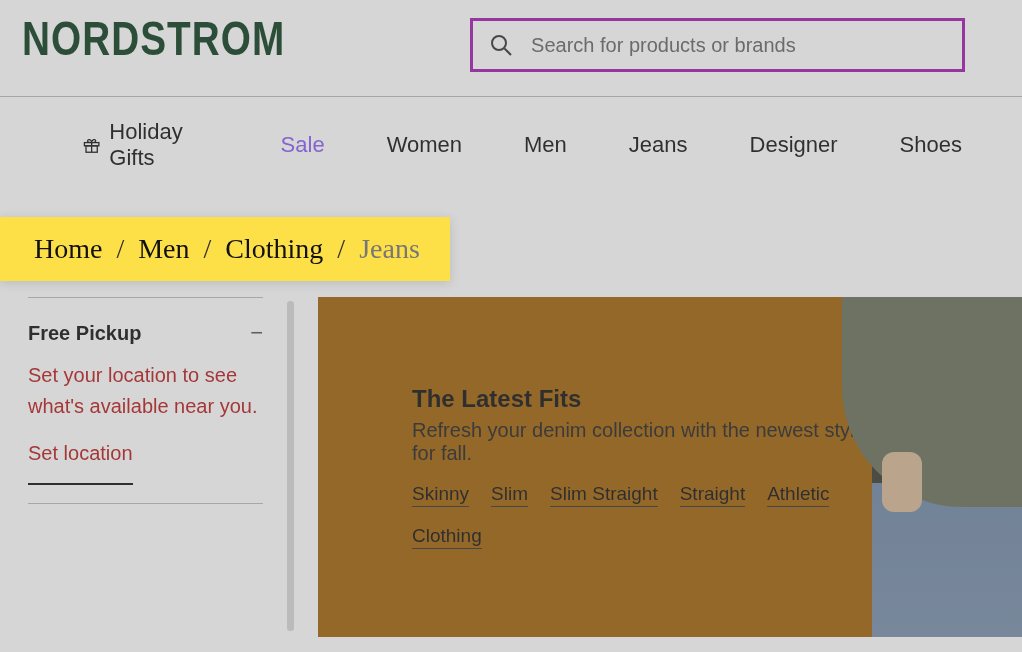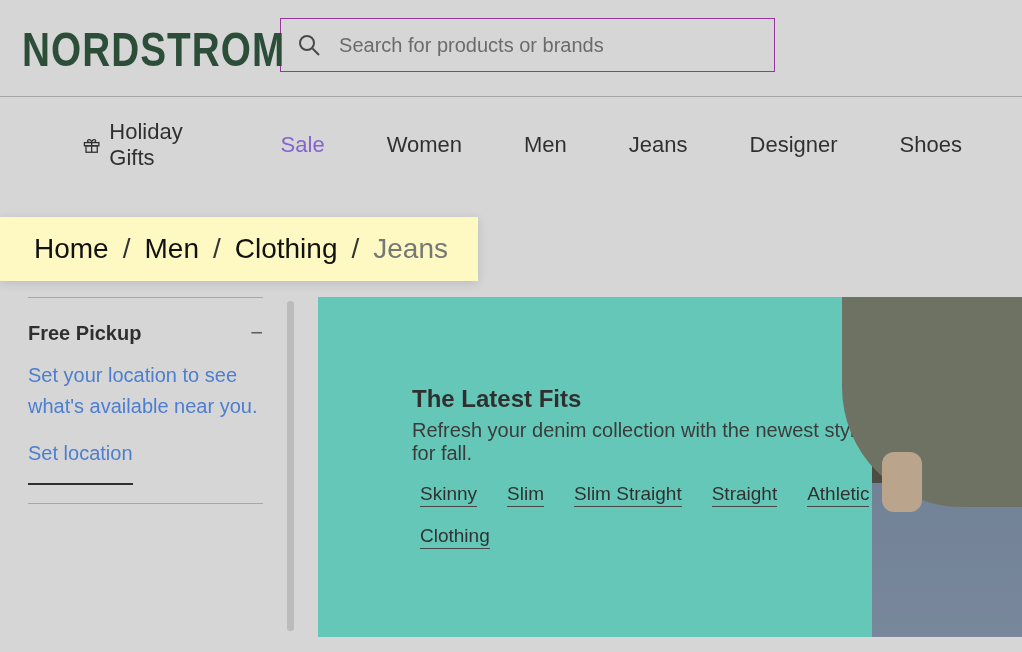--- a/index.html
+++ b/index.html
@@ -14,37 +14,38 @@
     
     .overlay {
       position: absolute;
       inset: 0;
       background: rgba(120,120,120,0.30);
       pointer-events: none;
       z-index: 50;
     }
     .header {
       display: flex;
-      align-items: flex-end;
+      align-items: flex-start;
       padding: 18px 18px 18px 22px;
+      gap: 190px;
     }
     .logo {
       font-size: 38px;
       font-weight: 900;
       letter-spacing: 1px;
       color: #0c3d1f;
       font-family: Arial Black, Arial, sans-serif;
       transform: scaleY(1.25) scaleX(1.02);
       transform-origin: left center;
     }
     .search-box {
       flex: 1;
       max-width: 495px;
       height: 54px;
-      border: 1px solid #a21caf;
+      border: 3px solid #a21caf;
       display: flex;
       align-items: center;
       padding: 16px 16px;
       gap: 18px;
     }
     .search-icon-svg { width: 24px; height: 24px; stroke: #333; fill: none; stroke-width: 2; }
     .search-input {
       border: none;
       outline: none;
       font-size: 20px;
@@ -67,25 +68,26 @@
       cursor: pointer;
       display: flex;
       align-items: center;
       gap: 8px;
     }
     .nav-item.sale { color: #8b5cf6; }
     .gift-icon-svg { width: 22px; height: 22px; stroke: #111; fill: none; stroke-width: 1.6; }
     .breadcrumb-highlight {
       position: relative;
       z-index: 100;
-      background: #fef9c3;
+      background: #fde047;
       display: inline-block;
       padding: 16px 30px 16px 34px;
       margin-top: 24px;
       box-shadow: 0 2px 10px rgba(0,0,0,0.12);
+      font-family: Liberation Serif, serif;
     }
     .breadcrumb {
       font-size: 28px;
       display: flex;
       align-items: center;
       gap: 14px;
       color: #111;
     }
     .bc-sep { color: #333; }
     .bc-item { cursor: pointer; }
@@ -103,21 +105,21 @@
       justify-content: space-between;
       align-items: center;
       padding: 22px 0 14px 0;
       font-size: 20px;
       font-weight: 700;
       color: #111;
     }
     .filter-toggle { font-size: 22px; color: #555; cursor: pointer; font-weight: 400; }
     .filter-body {
       font-size: 20px;
-      color: #3b82f6;
+      color: #b91c1c;
       line-height: 1.55;
       padding-bottom: 18px;
     }
     .set-location {
       display: inline-block;
       margin-top: 16px;
       font-size: 20px;
       border-bottom: 2px solid #111;
       padding-bottom: 14px;
       cursor: pointer;
@@ -126,31 +128,31 @@
       width: 7px;
       background: #d9d9d9;
       border-radius: 3px;
       height: 330px;
       margin-top: 4px;
     }
     .main {
       flex: 1;
       position: relative;
       height: 340px;
-      background: #5eead4;
+      background: #a16207;
       display: flex;
       align-items: center;
       padding-left: 94px;
       overflow: hidden;
     }
     .main-copy { max-width: 480px; }
     .main-title { font-size: 24px; font-weight: 700; color: #111; margin-bottom: 6px; }
     .main-sub { font-size: 20px; color: #222; margin-bottom: 18px; }
     .fit-links { display: flex; flex-wrap: wrap; gap: 18px 22px; font-size: 19px; }
-    .fit-link { border-bottom: 1px solid #333; padding-bottom: 1px; cursor: pointer; color: #111; margin-left: 8px; }
+    .fit-link { border-bottom: 1px solid #333; padding-bottom: 1px; cursor: pointer; color: #111; }
     .model {
       position: absolute;
       right: 0;
       top: 0;
       bottom: 0;
       width: 180px;
     }
     .jacket {
       position: absolute;
       top: -40px;

